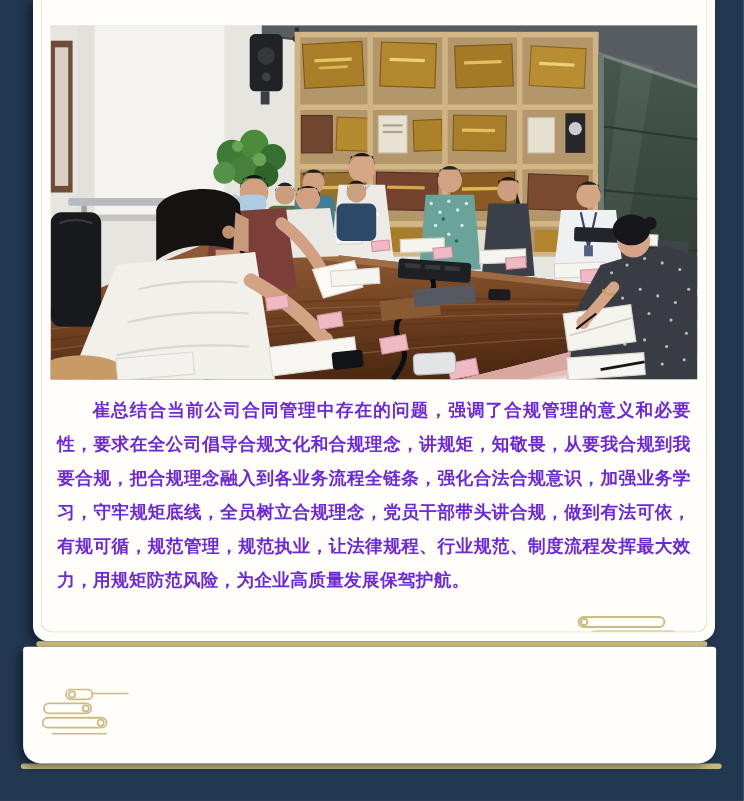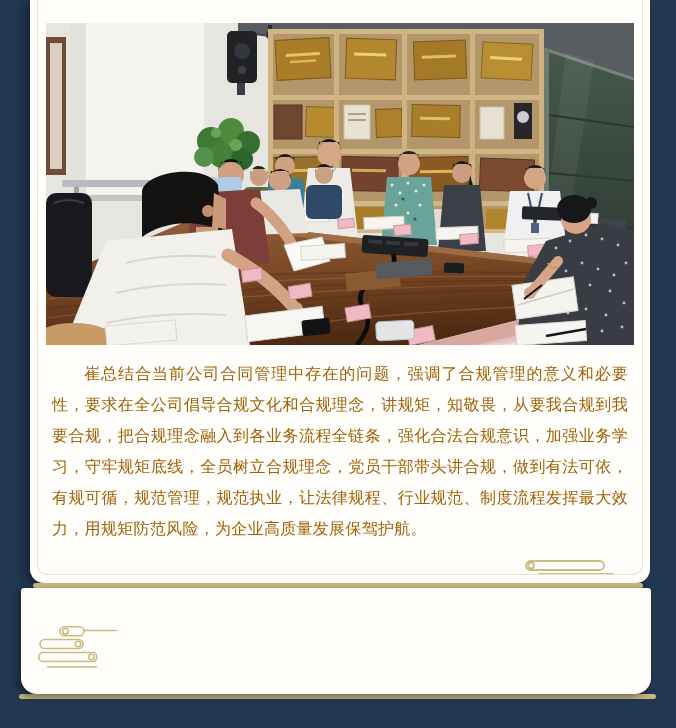--- a/index.html
+++ b/index.html
@@ -22,21 +22,21 @@
     overflow:hidden;
   }
   .photo{
     display:block;width:588px;height:322px;
     margin:23px auto 0;padding:0;background:#e7e5df;
   }
   .photo svg{display:block;width:588px;height:322px;}
   .paragraph{
     margin:13px 14px 0;
     font-size:16px;line-height:31px;letter-spacing:.3px;
-    color:#a16207;text-align:justify;text-indent:2em;
+    color:#6d28d9;text-align:justify;text-indent:2em;font-weight:bold;
   }
   .ornament-right{display:flex;justify-content:flex-end;margin:14px 22px 0 0;height:32px;}
   .gold-bar{height:5px;background:#c8b77c;border-radius:3px;}
   .bar-1{margin:0 33px;}
   .card-2{
     margin:0 25px 0 21px;height:106px;
     border-radius:3px 3px 16px 16px;
     box-shadow:-4px 3px 7px rgba(6,16,32,.45);
     position:relative;
   }

